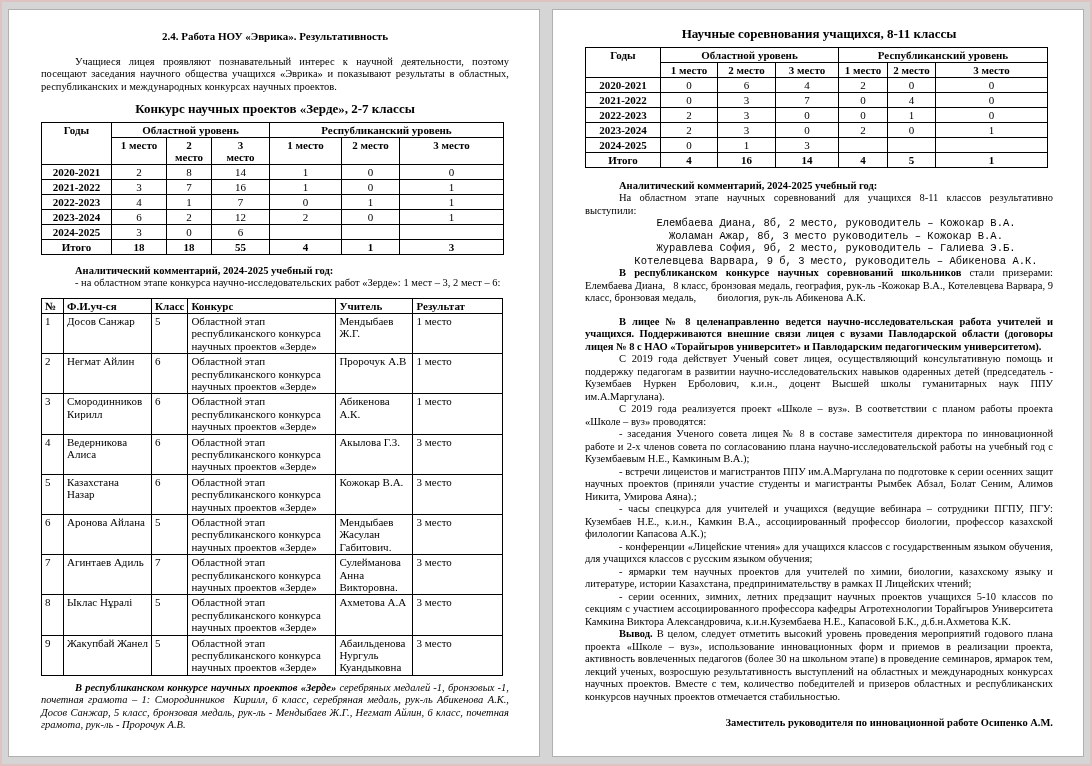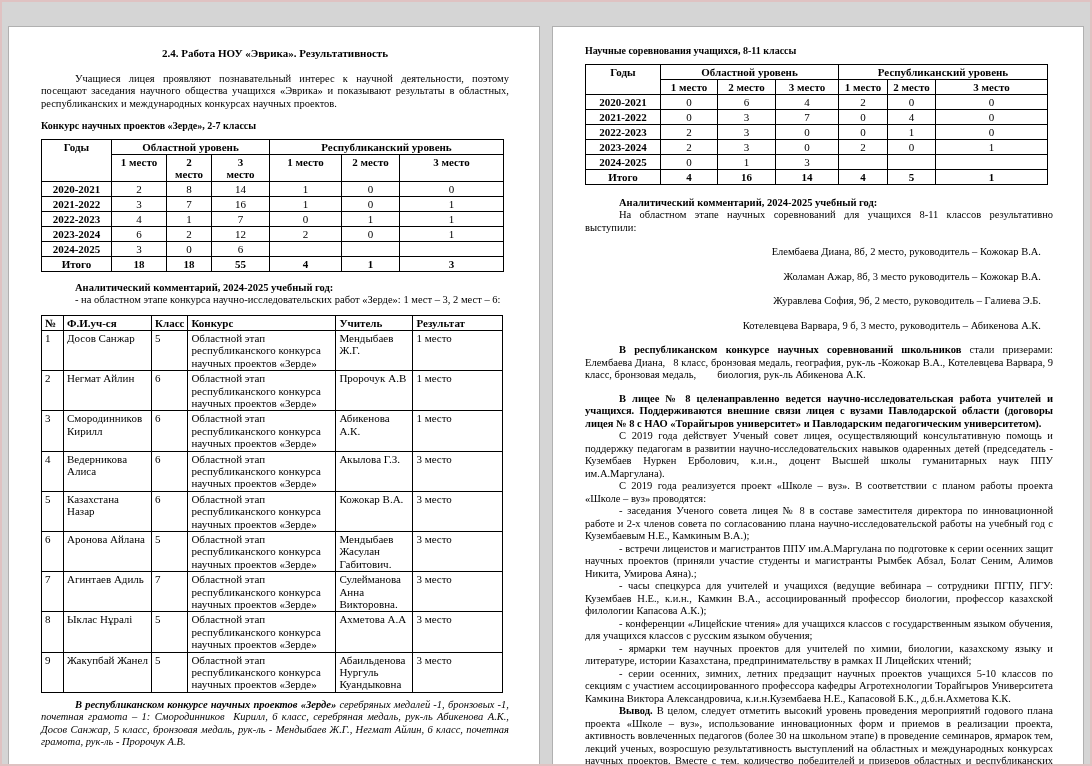--- a/index.html
+++ b/index.html
@@ -1,24 +1,24 @@
 <!DOCTYPE html>
 <html><head>
 <meta charset="utf-8">
 <style>
   html,body{margin:0;padding:0;}
   body{background:#c9c9c9;font-family:"Liberation Serif",serif;color:#000;}
-  .frame{width:1092px;height:766px;box-sizing:border-box;border:2px solid #dfc2c2;background:#d5d5d5;display:flex;gap:12px;padding:24px 6px;overflow:hidden;}
+  .frame{width:1092px;height:766px;box-sizing:border-box;border:2px solid #dfc2c2;background:#d5d5d5;display:flex;gap:12px;padding:7px 6px;overflow:hidden;}
   .page{background:#fff;width:532px;height:748px;box-sizing:border-box;border:1px solid #b0b0b0;overflow:hidden;font-size:10.5px;line-height:12.5px;padding:14px 30px 8px 32px;}
   .doc-title{font-weight:bold;font-size:11px;text-align:center;margin:6px 0 13px;}
-  .table-title{font-weight:bold;font-size:10px;text-align:left;margin:10px 0 6px;}
+  .table-title{font-weight:bold;font-size:13px;text-align:center;margin:10px 0 6px;}
   .para{margin:0;text-align:justify;}
   .indent{text-indent:34px;}
   .analytic{font-weight:bold;text-indent:34px;margin:10px 0 0;}
-  .winner{margin:12px;padding-left:34px;text-align:right;}
+  .winner{margin:0;padding-left:34px;text-align:center;font-family:Liberation Mono, monospace;}
   .bold{font-weight:bold;}
   table{border-collapse:collapse;font-size:11px;}
   .t1 th,.t1 td{border:1px solid #000;padding:1px 2px;text-align:center;line-height:12px;}
   .t1 th{font-weight:bold;vertical-align:top;}
   .t1 tbody td:first-child{font-weight:bold;}
   .t1 tbody tr:last-child td{font-weight:bold;}
   .squeeze{word-spacing:40px;}
   .t2{margin-top:8px;}
   .t2 th,.t2 td{border:1px solid #000;padding:1px 3px;vertical-align:top;text-align:left;line-height:12.4px;}
   .t2 th{font-weight:bold;}

